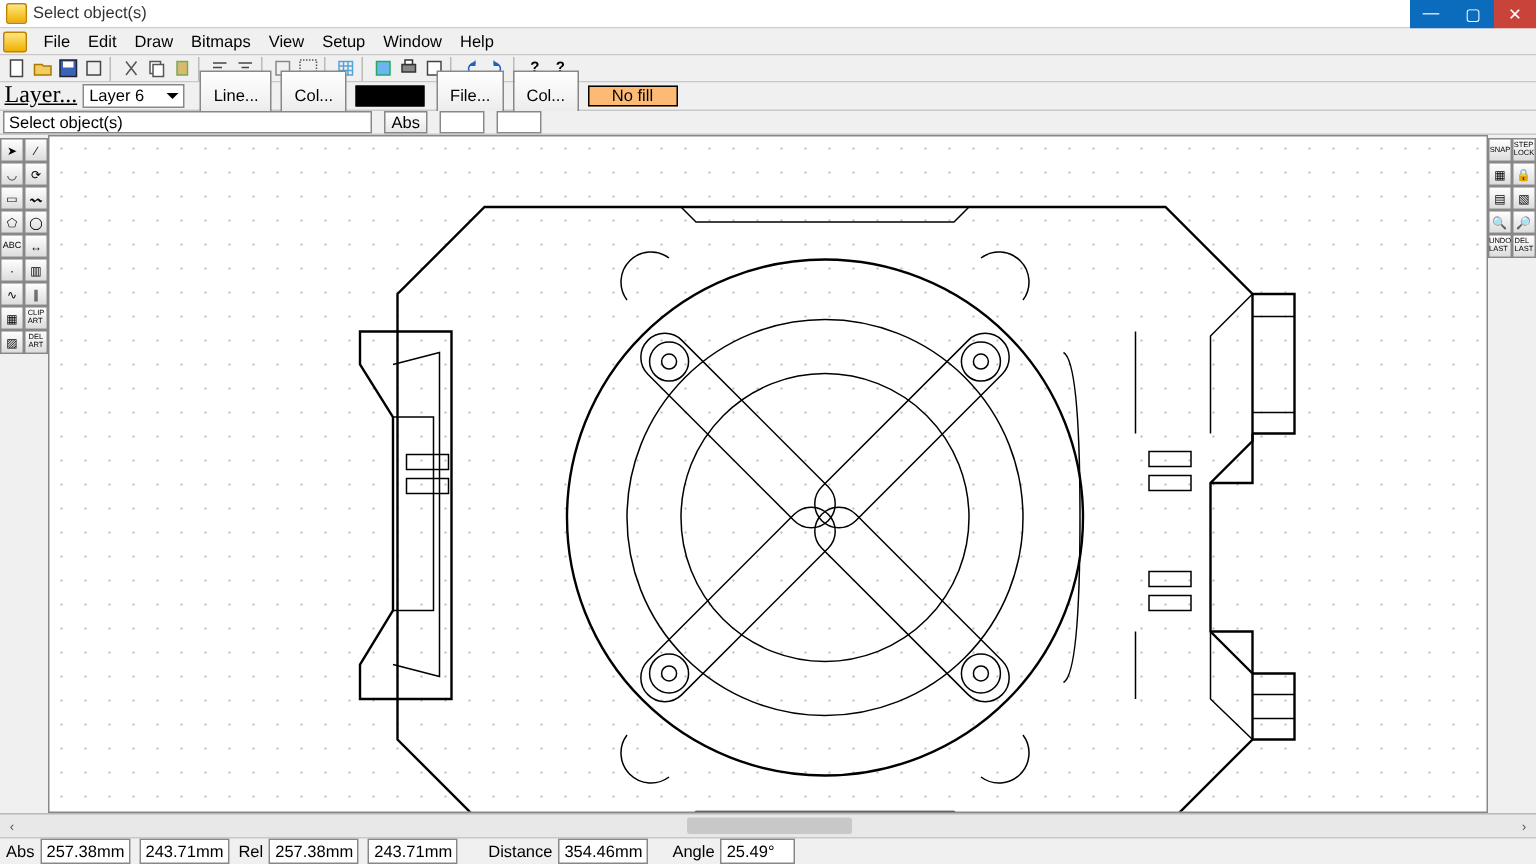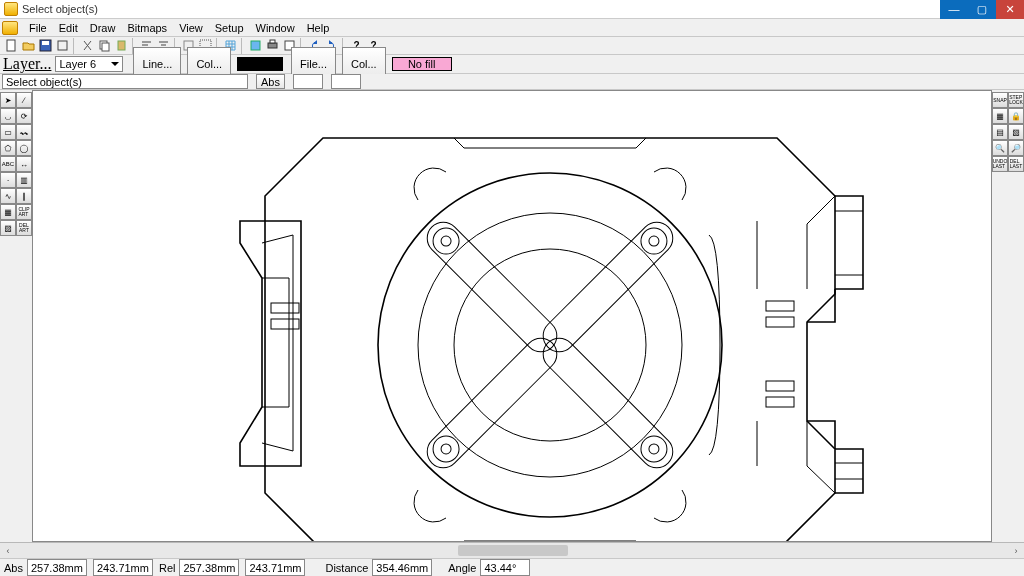--- a/index.html
+++ b/index.html
@@ -19,21 +19,21 @@
     .toolbar1 { height: 18px; background: #f0f0f0; display: flex; align-items: center; padding-left: 3px; gap: 0; border-bottom: 1px solid #c8c8c8; }
     .tb-btn { width: 17px; height: 16px; border: 1px solid transparent; display: flex; align-items: center; justify-content: center; font-size: 10px; }
     .tb-sep { width: 4px; height: 16px; border-left: 1px solid #bbb; margin: 0 2px; }
     .tb-ic { width: 13px; height: 13px; }
     .toolbar2 { height: 19px; background: #f0f0f0; display: flex; align-items: center; padding-left: 3px; border-bottom: 1px solid #c8c8c8; }
     .tb2-lbl { font-size: 16px; text-decoration: underline; padding-right: 4px; color: #000; font-family: Liberation Serif, serif; }
     .tb2-combo { width: 68px; height: 16px; border: 1px solid #888; background: #fff; display: flex; align-items: center; padding-left: 3px; font-size: 11px; position: relative; margin-right: 10px; }
     .tb2-combo::after { content: ""; position: absolute; right: 3px; top: 5px; border: 4px solid transparent; border-top-color: #000; }
     .tb2-btn { height: 34px; padding: 0 8px; border: 1px solid #888; background: linear-gradient(#fff,#e8e8e8); font-size: 11px; margin-right: 6px; }
     .tb2-swatch { width: 46px; height: 14px; border: 1px solid #000; background: #000; margin-right: 8px; }
-    .tb2-swatch.nofill { background: #f9a8d4; color: #000; display: flex; align-items: flex-start; justify-content: center; font-size: 10px; width: 60px; }
+    .tb2-swatch.nofill { background: #fdba74; color: #000; display: flex; align-items: flex-start; justify-content: center; font-size: 10px; width: 60px; }
     .statusline { height: 16px; background: #f0f0f0; display: flex; align-items: center; border-bottom: 1px solid #c8c8c8; }
     .status-input { width: 246px; height: 15px; border: 1px solid #888; background: #fff; font-size: 11px; padding-left: 3px; margin-left: 2px; }
     .status-small { width: 30px; height: 15px; border: 1px solid #888; background: #fff; margin-left: 8px; }
     .status-btn { height: 15px; padding: 0 4px; border: 1px solid #888; background: linear-gradient(#fff,#e8e8e8); font-size: 11px; margin-left: 8px; }
     .main { flex: 1; display: flex; min-height: 0; }
     .left-tools { width: 32px; background: #f0f0f0; display: flex; flex-direction: column; padding-top: 2px; }
     .ltrow { display: flex; }
     .lt-btn { width: 16px; height: 16px; border: 1px solid #888; background: linear-gradient(#fff,#dcdcdc); display: flex; align-items: center; justify-content: center; font-size: 8px; color: #000; }
     .canvas-wrap { flex: 1; position: relative; background: #fff; border: 1px solid #888; overflow: hidden; }
     .canvas-wrap svg { position: absolute; left: 0; top: 0; }
@@ -348,15 +348,15 @@
   <div class="bottombar">
     <span class="bb-lbl">Abs</span>
     <span class="bb-val">257.38mm</span>
     <span class="bb-val">243.71mm</span>
     <span class="bb-lbl" style="">Rel</span>
     <span class="bb-val">257.38mm</span>
     <span class="bb-val">243.71mm</span>
     <span class="bb-lbl" style="margin-left:14px">Distance</span>
     <span class="bb-val">354.46mm</span>
     <span class="bb-lbl" style="margin-left:10px">Angle</span>
-    <span class="bb-val" style="width:50px">43.44°</span>
+    <span class="bb-val" style="width:50px">25.49°</span>
   </div>
 </div>
 
 </body></html>

